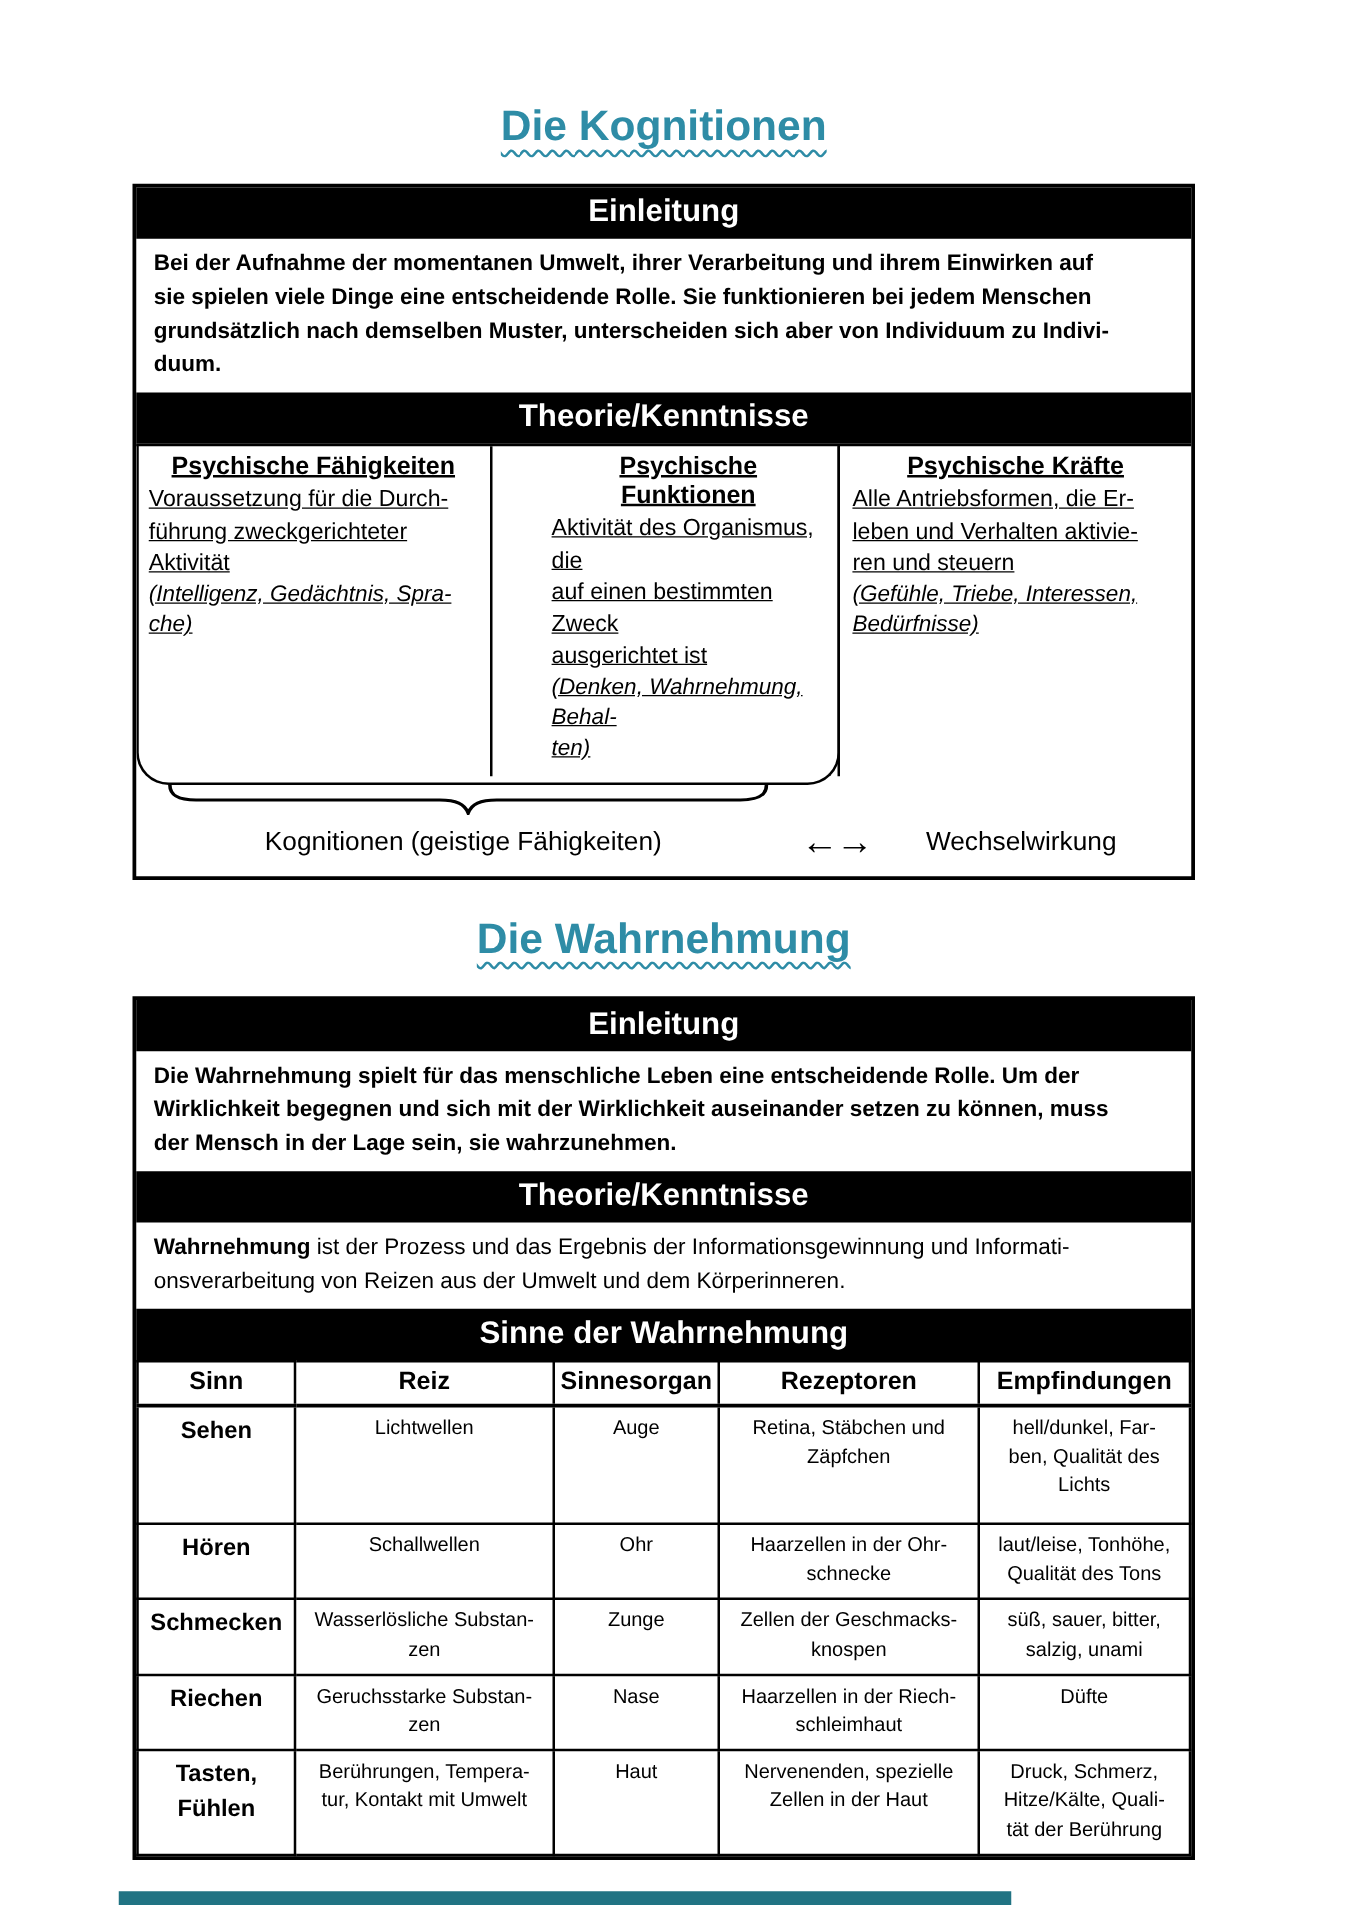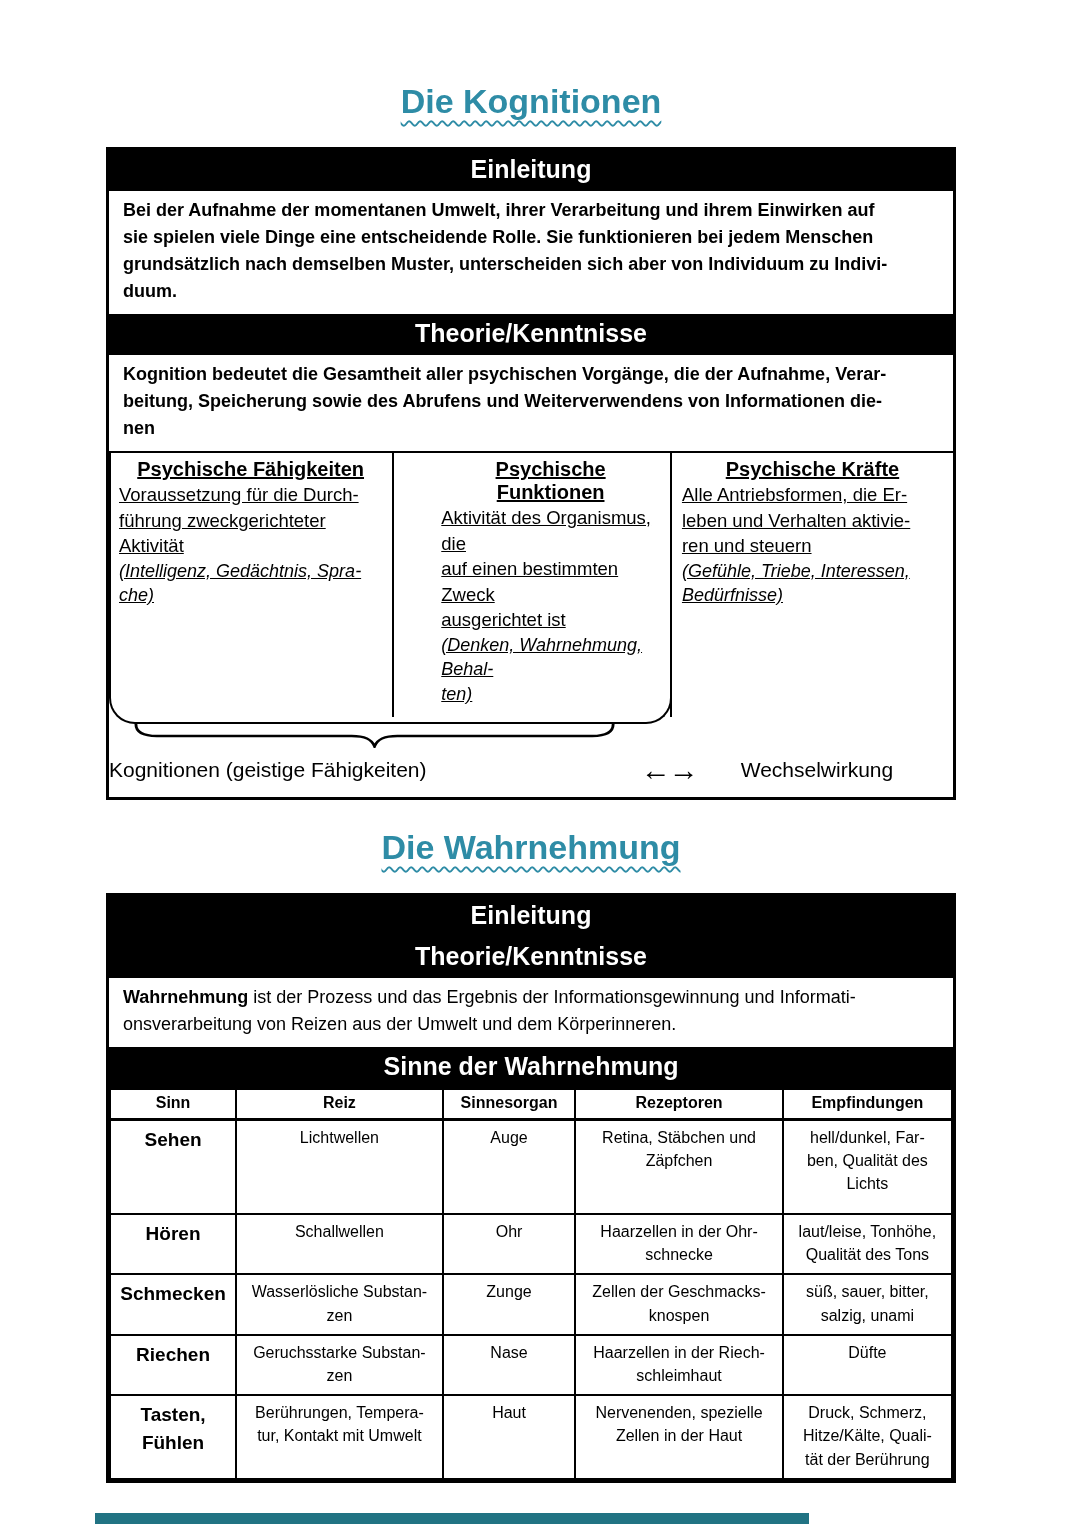--- a/index.html
+++ b/index.html
@@ -43,29 +43,29 @@
   .col-ex{font-style:italic;font-size:18px;line-height:1.38;}
   .cols-outline{
     position:absolute;left:0;top:-2px;width:66.7%;height:calc(100% + 9px);
     border:2.5px solid #000;border-top:none;border-radius:0 0 26px 26px;
     box-sizing:border-box;pointer-events:none;
   }
 
   .s1-bottom{position:relative;padding:4px 0 12px;}
   .underbrace{position:absolute;top:7px;left:3%;width:57%;height:24px;}
   .s1-labels{display:flex;align-items:center;margin-top:34px;font-size:21px;}
-  .brace-label{width:62%;text-align:left;}
+  .brace-label{width:62%;text-align:center;}
   .arrow-glyph{font-size:30px;font-weight:bold;letter-spacing:-2px;margin-left:1%;line-height:1;}
   .wechsel-label{margin-left:44px;}
 
   
   table.sinne{width:100%;border-collapse:collapse;table-layout:fixed;}
   table.sinne th{
     border:2px solid #000;border-bottom:3px solid #000;
-    font-size:16px;font-weight:bold;padding:4px 2px 6px;text-align:center;
+    font-size:20px;font-weight:bold;padding:4px 2px 6px;text-align:center;
   }
   table.sinne td{
     border:2px solid #000;vertical-align:top;
     font-size:16px;line-height:1.45;padding:5px 7px 7px;
     white-space:pre-line;
     text-align:center;
   }
   table.sinne td.sinn{font-weight:bold;font-size:19px;}
   tr.row-sehen td{height:80px;}
   .w-sinn{width:14.8%;} .w-reiz{width:24.7%;} .w-organ{width:15.6%;}
@@ -82,23 +82,20 @@
     <div class="doc-title t1" style="color: rgb(46, 140, 166); text-decoration-color: rgb(46, 140, 166);">Die Kognitionen</div>
 
     <div class="box">
       <div class="bar">Einleitung</div>
       <div class="para">Bei der Aufnahme der momentanen Umwelt, ihrer Verarbeitung und ihrem Einwirken auf
 sie spielen viele Dinge eine entscheidende Rolle. Sie funktionieren bei jedem Menschen
 grundsätzlich nach demselben Muster, unterscheiden sich aber von Individuum zu Indivi-
 duum.</div>
 
       <div class="bar">Theorie/Kenntnisse</div>
-      <div class="para">Kognition bedeutet die Gesamtheit aller psychischen Vorgänge, die der Aufnahme, Verar-
-beitung, Speicherung sowie des Abrufens und Weiterverwendens von Informationen die-
-nen</div>
 
       <div class="cols">
         <div class="col col1">
           <div class="col-head">Psychische Fähigkeiten</div>
           <div class="col-body pre">Voraussetzung für die Durch-
 führung zweckgerichteter
 Aktivität</div>
           <div class="col-ex pre">(Intelligenz, Gedächtnis, Spra-
 che)</div>
         </div>
@@ -130,20 +127,23 @@
           <div class="arrow-glyph">←→</div>
           <div class="wechsel-label">Wechselwirkung</div>
         </div>
       </div>
     </div>
 
     <div class="doc-title t2" style="color: rgb(46, 140, 166); text-decoration-color: rgb(46, 140, 166);">Die Wahrnehmung</div>
 
     <div class="box">
       <div class="bar">Einleitung</div>
+      <div class="para">Die Wahrnehmung spielt für das menschliche Leben eine entscheidende Rolle. Um der
+Wirklichkeit begegnen und sich mit der Wirklichkeit auseinander setzen zu können, muss
+der Mensch in der Lage sein, sie wahrzunehmen.</div>
 
       <div class="bar">Theorie/Kenntnisse</div>
       <div class="para normal"><b>Wahrnehmung</b><span class="pre"> ist der Prozess und das Ergebnis der Informationsgewinnung und Informati-
 onsverarbeitung von Reizen aus der Umwelt und dem Körperinneren.</span></div>
 
       <div class="bar">Sinne der Wahrnehmung</div>
 
       <table class="sinne">
         <thead>
           <tr>

